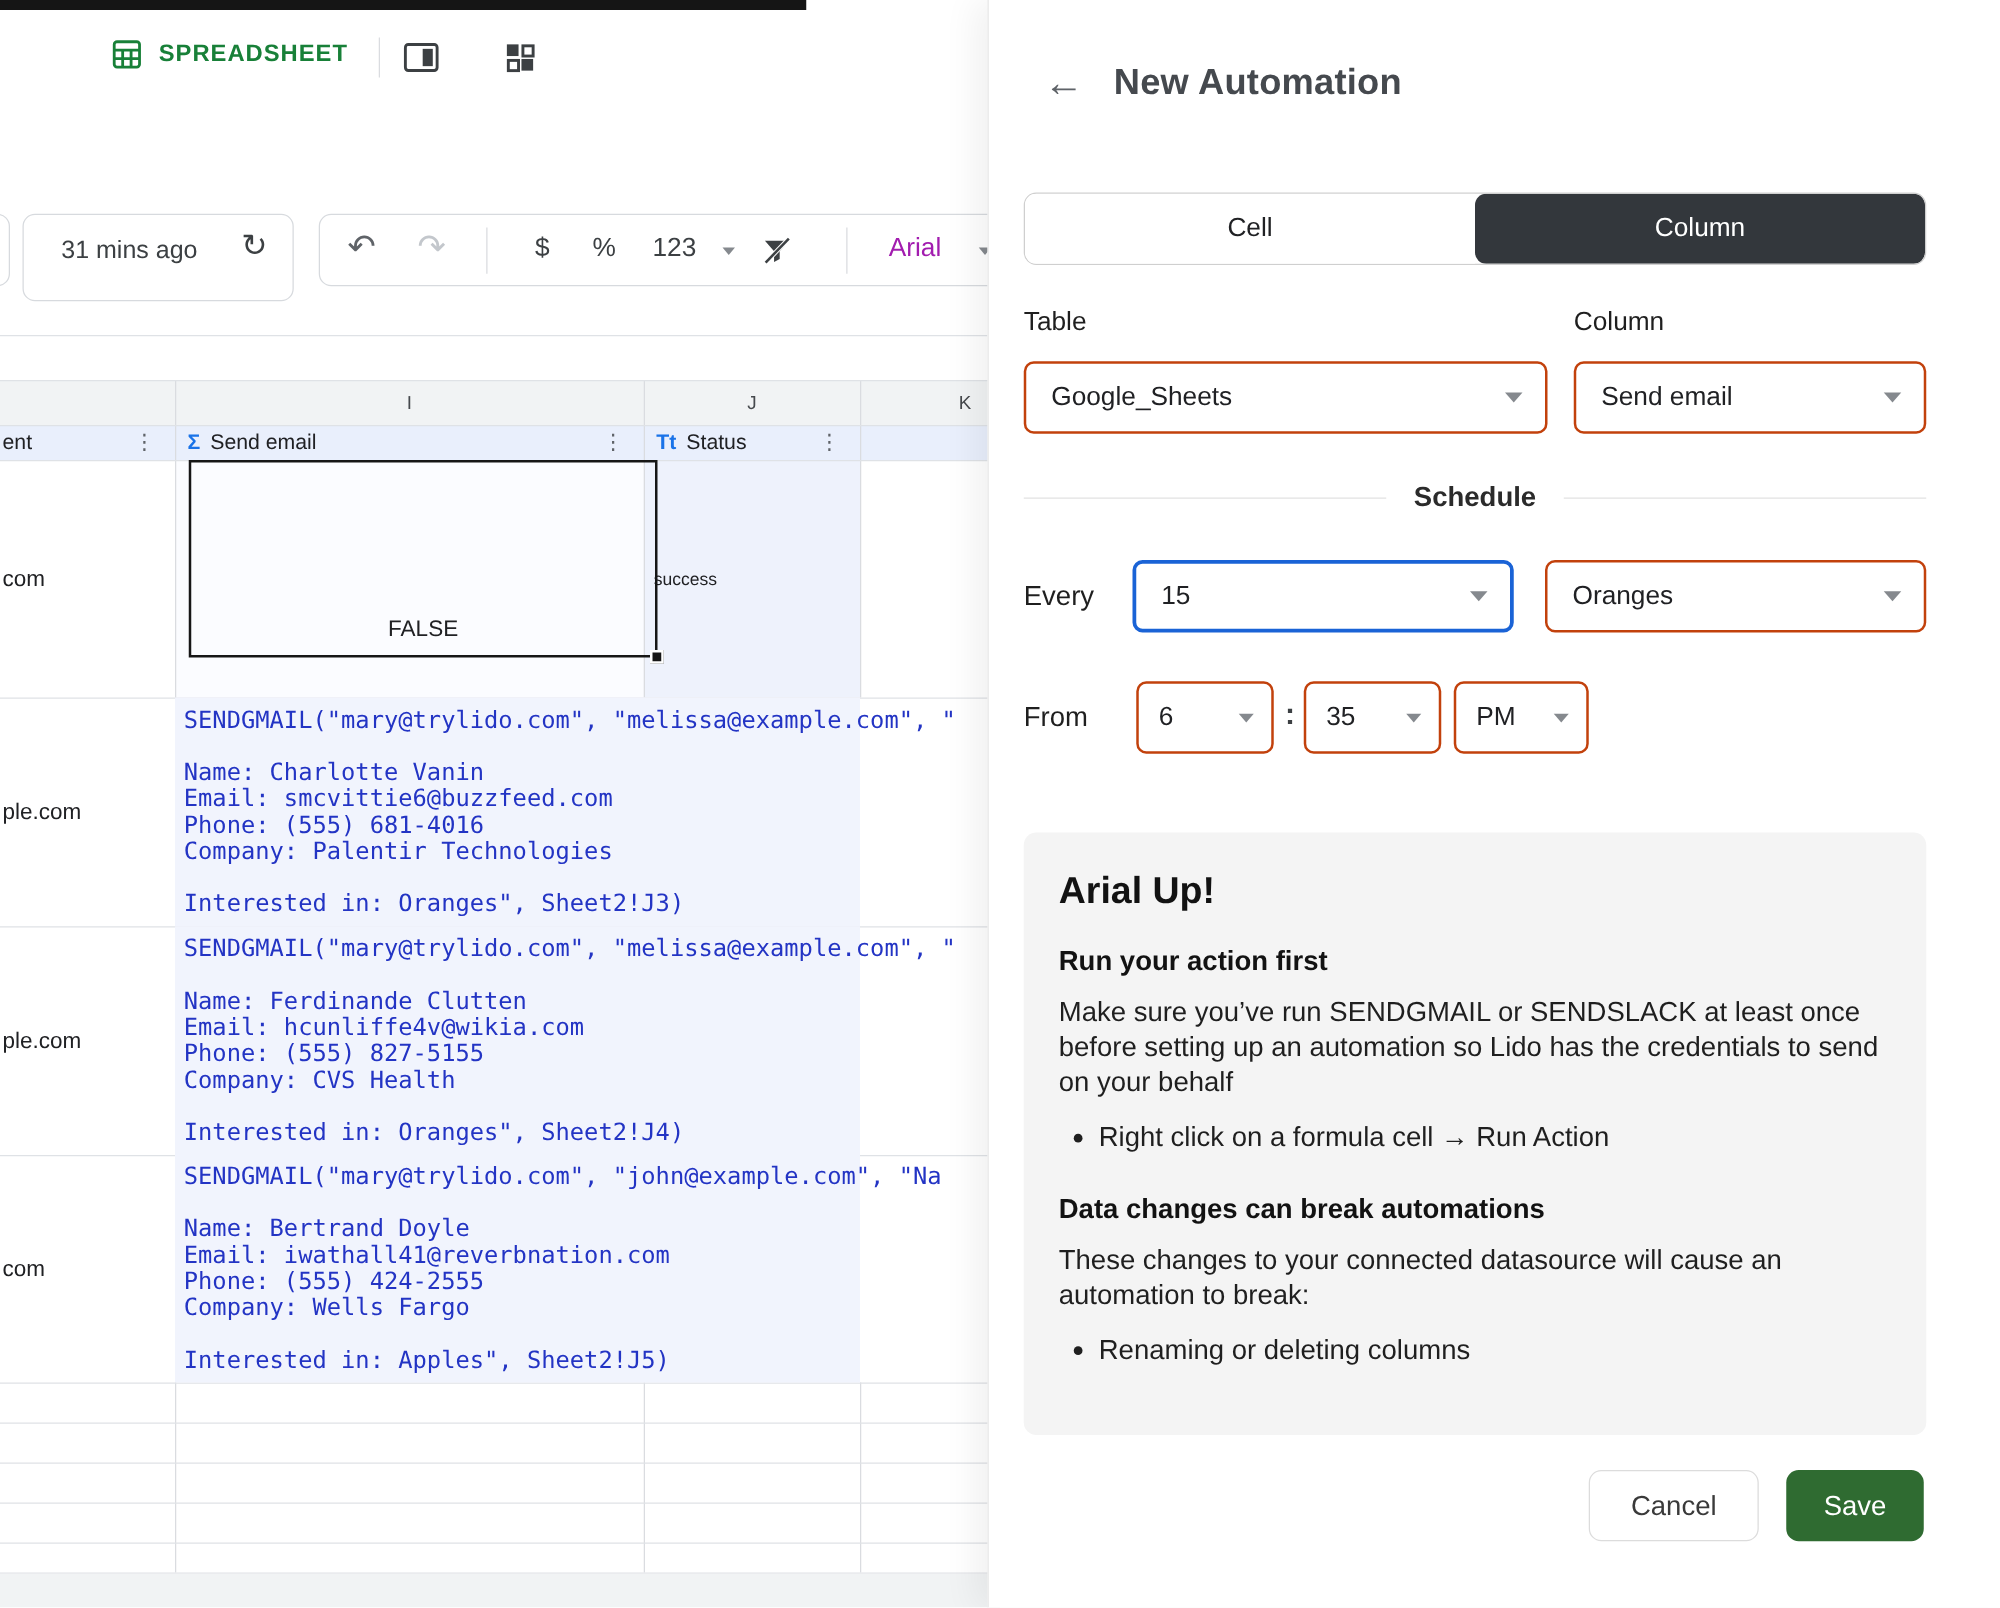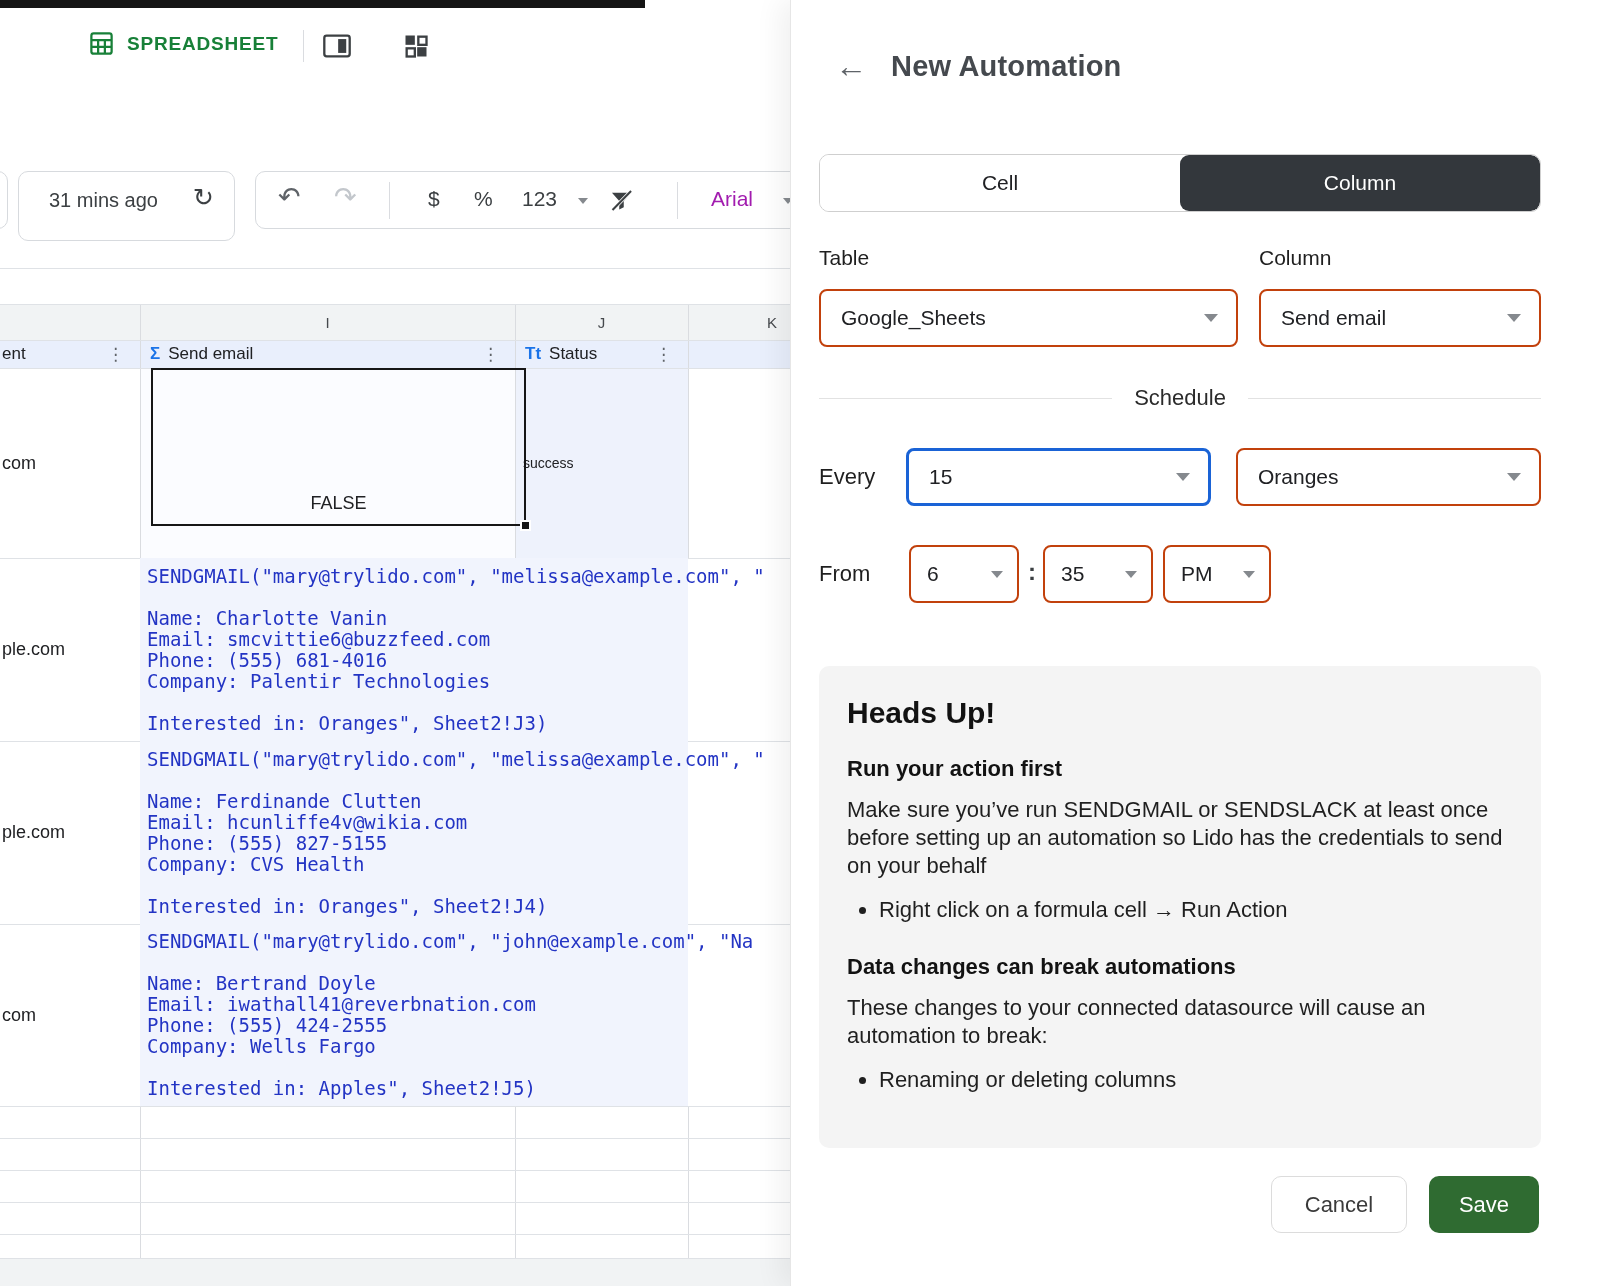--- a/index.html
+++ b/index.html
@@ -48,21 +48,21 @@
   .tab.active{background:#33373c;color:#fff;border-radius:9px}
   .flabel{font-size:21px;color:#1f1f1f;font-weight:500}
   .rowlabel{font-size:22px;color:#1f1f1f}
   .dd{height:58px;border:2px solid #c2410c;border-radius:8px;background:#fff;display:flex;
     align-items:center;justify-content:space-between;padding:0 18px 0 20px;font-size:21px;color:#202124;cursor:pointer}
   .dd.small{padding:0 14px 0 16px}
   .dd.focused{border:3px solid #1a63d6}
   .chev.sm2{border-left-width:6px;border-right-width:6px;border-top-width:7px}
   .sched{display:flex;align-items:center;gap:22px}
   .sched .line{flex:1;height:1px;background:#e2e2e2}
-  .sched .txt{font-size:22px;color:#2b2b2b;font-weight:400}
+  .sched .txt{font-size:22px;color:#2b2b2b;font-weight:700}
   .colon{font-size:24px;color:#3c4043;font-weight:600}
   .heads{left:28px;top:666px;width:722px;height:482px;background:#f4f4f4;border-radius:10px;
     padding:30px 28px;overflow:hidden}
   .heads h2{font-size:30px;font-weight:700;color:#121212;margin-bottom:26px}
   .heads h3{font-size:22px;font-weight:700;color:#121212;margin-bottom:14px}
   .heads p{font-size:22px;color:#1f1f1f;line-height:28px;margin-bottom:16px}
   .heads ul{margin:0 0 30px 32px}
   .heads li{font-size:22px;color:#1f1f1f;line-height:28px}
   button{font-family:inherit;cursor:pointer}
   .btn-cancel{left:480px;top:1176px;width:136px;height:57px;border:1px solid #dcdcdc;border-radius:10px;
@@ -278,21 +278,21 @@
     <div class="abs dd small" style="left:252px;top:545px;width:110px">
       <span>35</span>
       <i class="chev sm2"></i>
     </div>
     <div class="abs dd small" style="left:372px;top:545px;width:108px">
       <span>PM</span>
       <i class="chev sm2"></i>
     </div>
 
     <div class="abs heads">
-      <h2>Heads Up!</h2>
+      <h2>Arial Up!</h2>
       <h3>Run your action first</h3>
       <p>Make sure you’ve run SENDGMAIL or SENDSLACK at least once before setting up an automation so Lido has the credentials to send on your behalf</p>
       <ul>
         <li>Right click on a formula cell → Run Action</li>
       </ul>
       <h3>Data changes can break automations</h3>
       <p>These changes to your connected datasource will cause an automation to break:</p>
       <ul>
         <li>Renaming or deleting columns</li>
       </ul>

